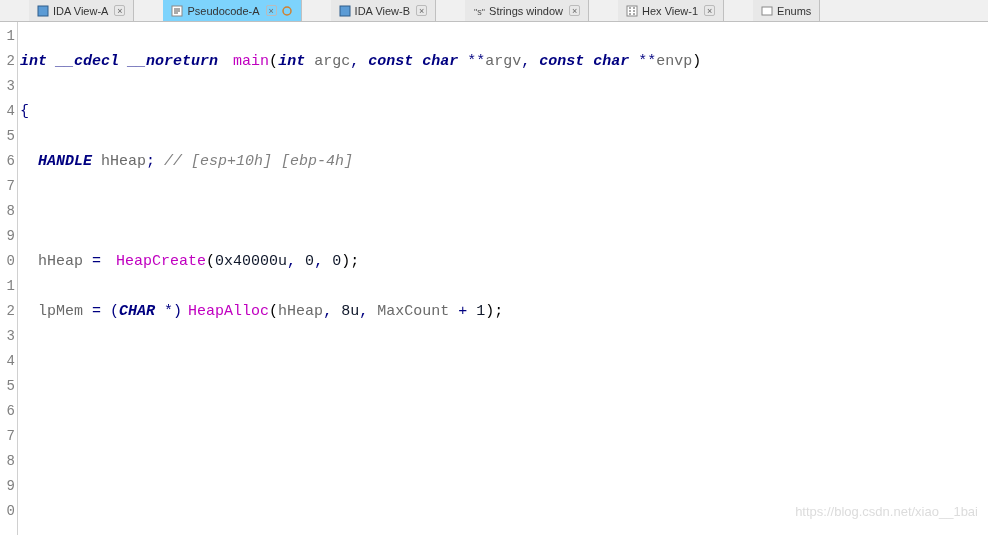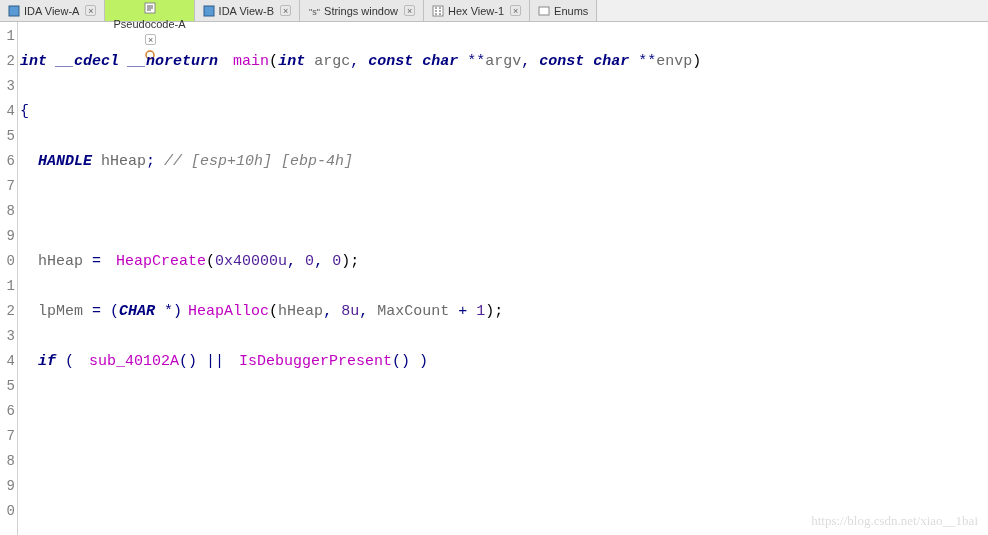--- a/index.html
+++ b/index.html
@@ -22,24 +22,24 @@
   color: #333;
 }
 .tab {
   display: flex;
   align-items: center;
   padding: 2px 8px;
   border-right: 1px solid #c0c0c0;
   background: #e8e8e8;
   gap: 4px;
   white-space: nowrap;
+  margin-left: 29px;
 }
 .tab.active {
-  background: #bef264;
-  flex-direction: column;
+  background: #7dd3fc;
 }
 .tab-icon {
   width: 12px;
   height: 12px;
   display: inline-block;
 }
 .close-x {
   width: 11px;
   height: 11px;
   display: inline-flex;
@@ -72,29 +72,29 @@
   padding-top: 2px;
   padding-left: 2px;
   line-height: 25px;
   white-space: pre;
   color: #000080;
 }
 .kw { color: #000080; font-weight: bold; font-style: italic; }
 .func { color: #c000c0; padding-left: 6px; }
 .ident { color: #6a6a6a; margin-top: 8px; }
 .paren { color: #000000; }
-.num { color: #4c1d95; }
+.num { color: #0f172a; }
 .comment { color: #808080; font-style: italic; }
 .plain { color: #000080; }
 .watermark {
   position: absolute;
   right: 10px;
-  bottom: 6px;
+  bottom: 16px;
   color: #dcdcdc;
-  font-family: Liberation Serif, serif;
+  font-family: Liberation Sans, sans-serif;
   font-size: 13px;
   pointer-events: none;
 }
 </style>
 </head>
 <body>
 
 <div class="tabbar">
   <div class="tab">
     <span class="tab-icon"><svg viewBox="0 0 12 12">
@@ -167,21 +167,20 @@
     <div>9</div>
     <div>0</div>
   </div>
   <div class="code">
 <div><span class="kw">int</span> <span class="kw">__cdecl</span> <span class="kw">__noreturn</span> <span class="func">main</span><span class="paren">(</span><span class="kw">int</span> <span class="ident">argc</span><span class="plain">, </span><span class="kw">const char</span><span class="plain"> **</span><span class="ident">argv</span><span class="plain">, </span><span class="kw">const char</span><span class="plain"> **</span><span class="ident">envp</span><span class="paren">)</span></div>
 <div><span class="plain">{</span></div>
 <div><span>  </span><span class="kw">HANDLE</span><span> </span><span class="ident">hHeap</span><span class="plain">; </span><span class="comment">// [esp+10h] [ebp-4h]</span></div>
 <div>&nbsp;</div>
 <div><span>  </span><span class="ident">hHeap</span><span class="plain"> = </span><span class="func">HeapCreate</span><span class="paren">(</span><span class="num">0x40000u</span><span class="plain">, </span><span class="num">0</span><span class="plain">, </span><span class="num">0</span><span class="paren">);</span></div>
 <div><span>  </span><span class="ident">lpMem</span><span class="plain"> = (</span><span class="kw">CHAR</span><span class="plain"> *)</span><span class="func">HeapAlloc</span><span class="paren">(</span><span class="ident">hHeap</span><span class="plain">, </span><span class="num">8u</span><span class="plain">, </span><span class="ident">MaxCount</span><span class="plain"> + </span><span class="num">1</span><span class="paren">);</span></div>
-<div><span>  </span><span class="kw">if</span><span class="plain"> ( </span><span class="func">sub_40102A</span><span class="plain">() || </span><span class="func">IsDebuggerPresent</span><span class="plain">() )</span></div>
 
 
 
 
 
 
 
 
 
 

